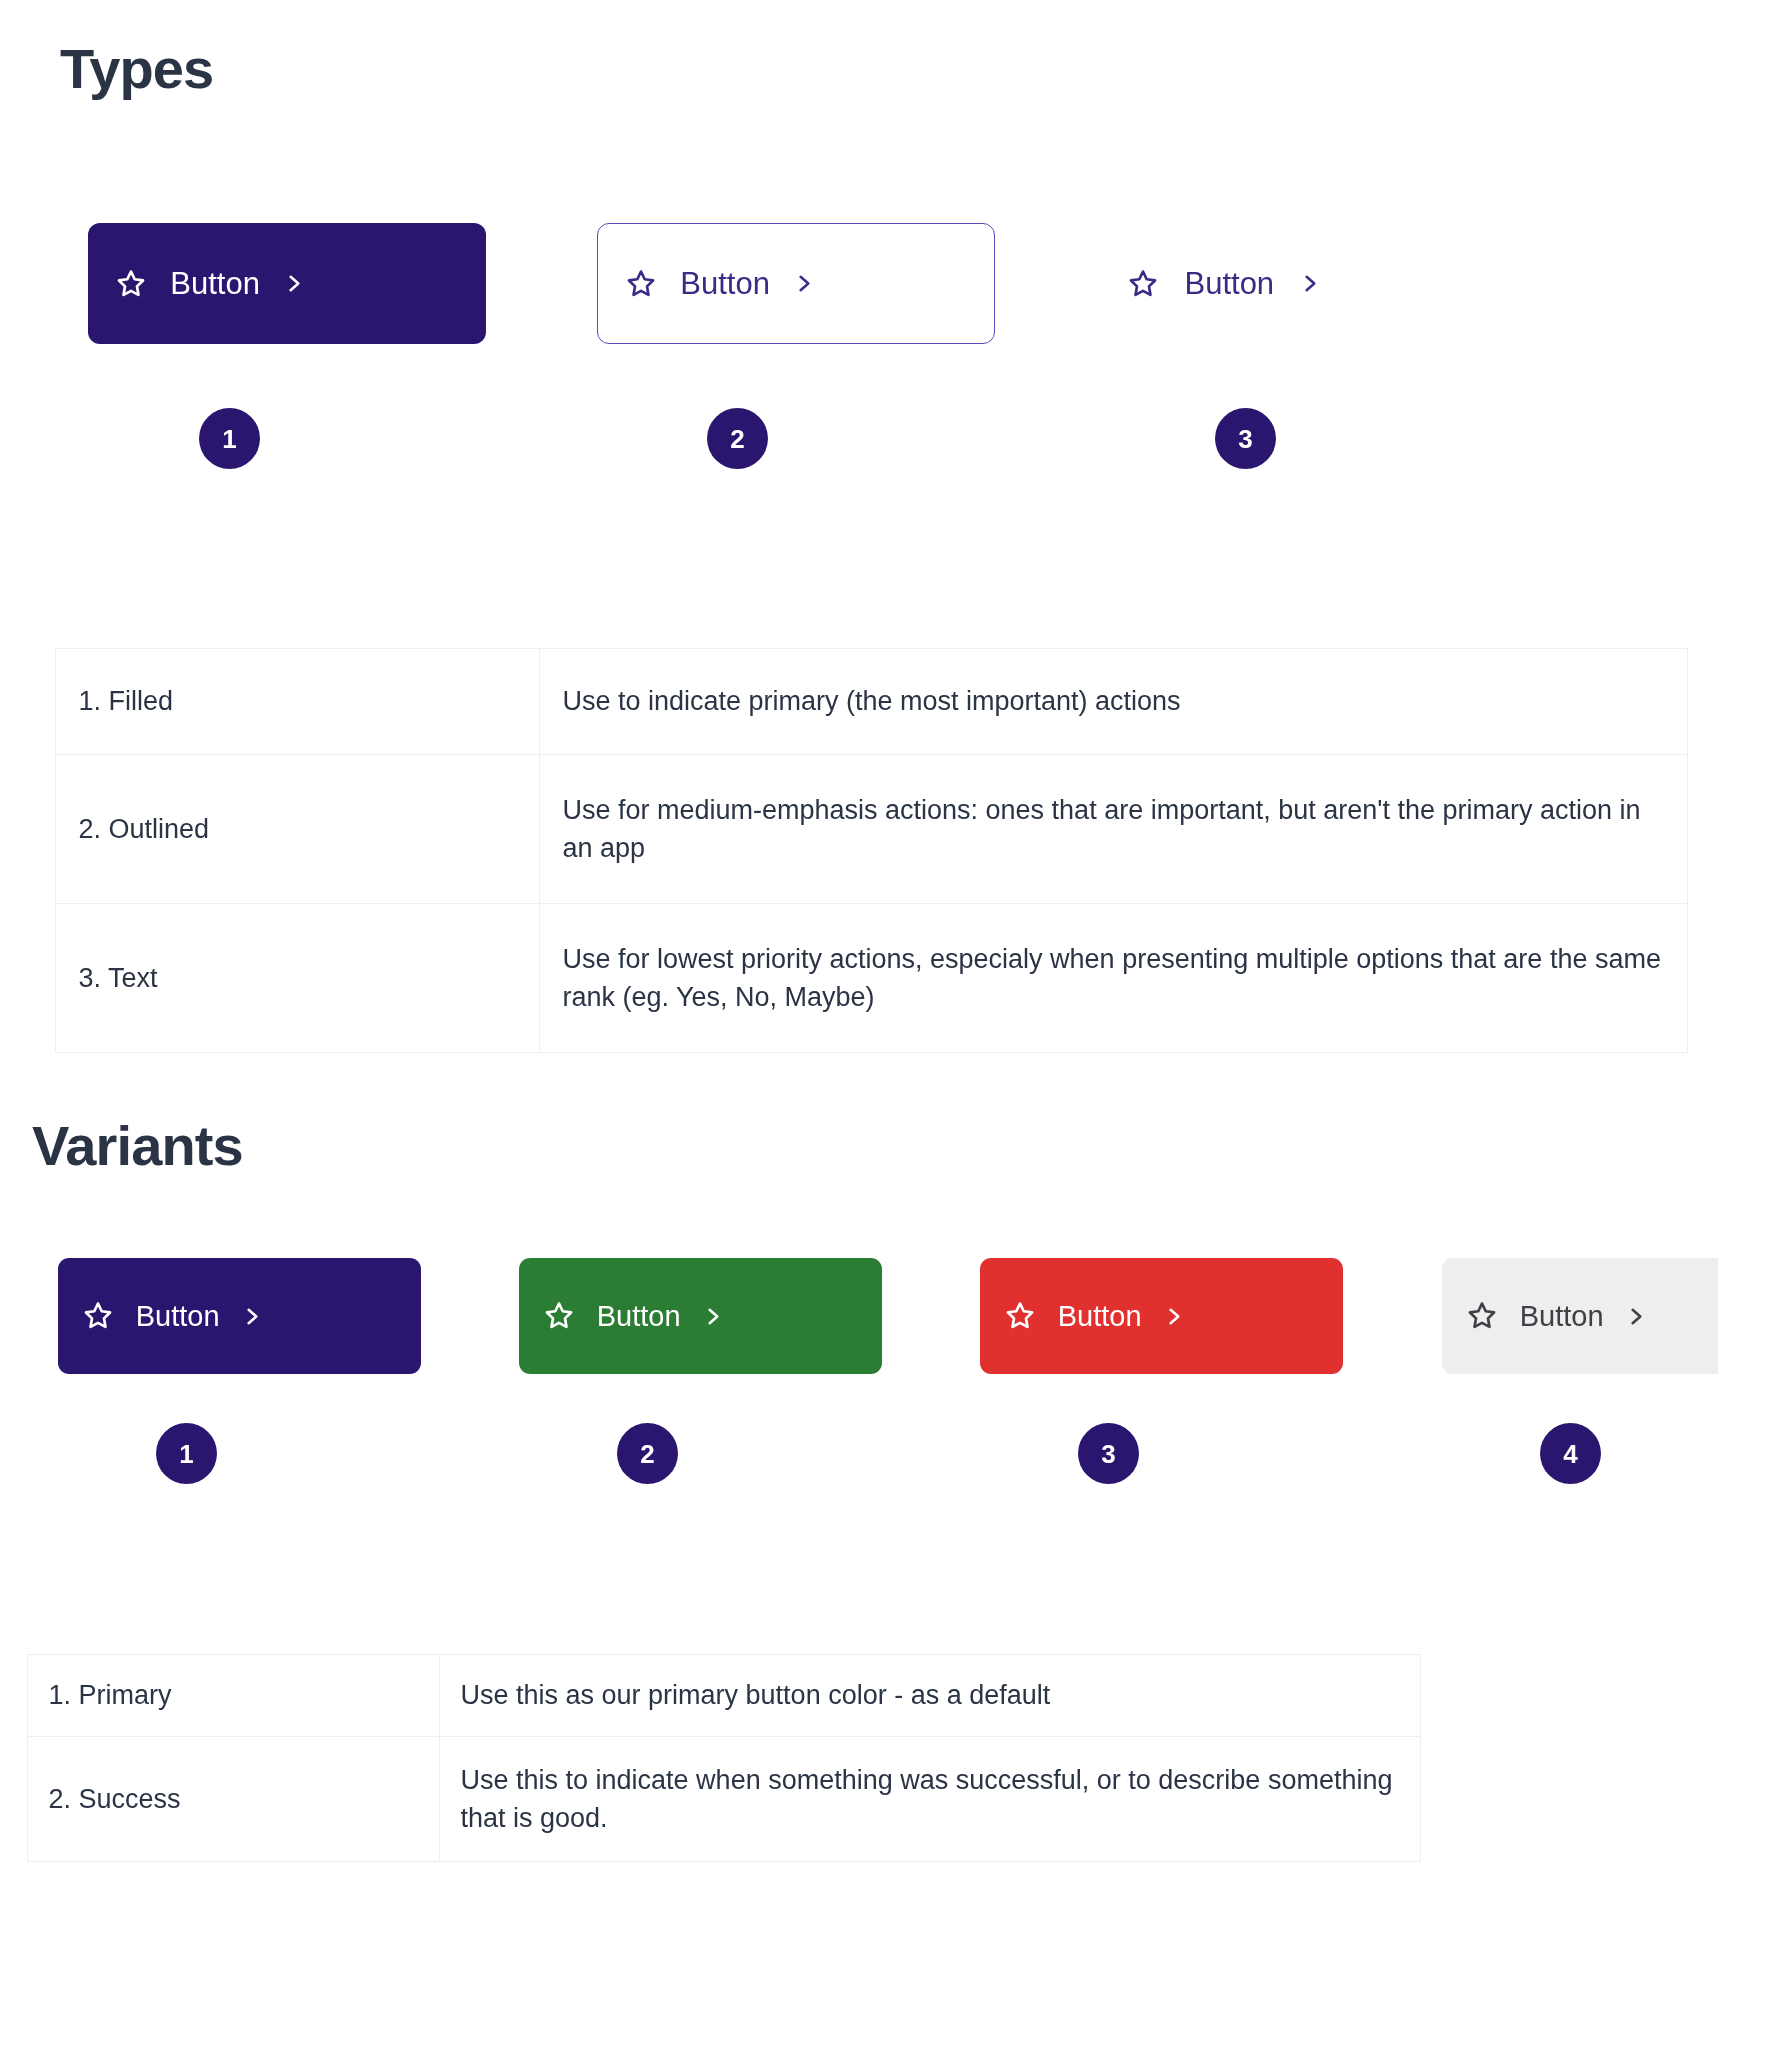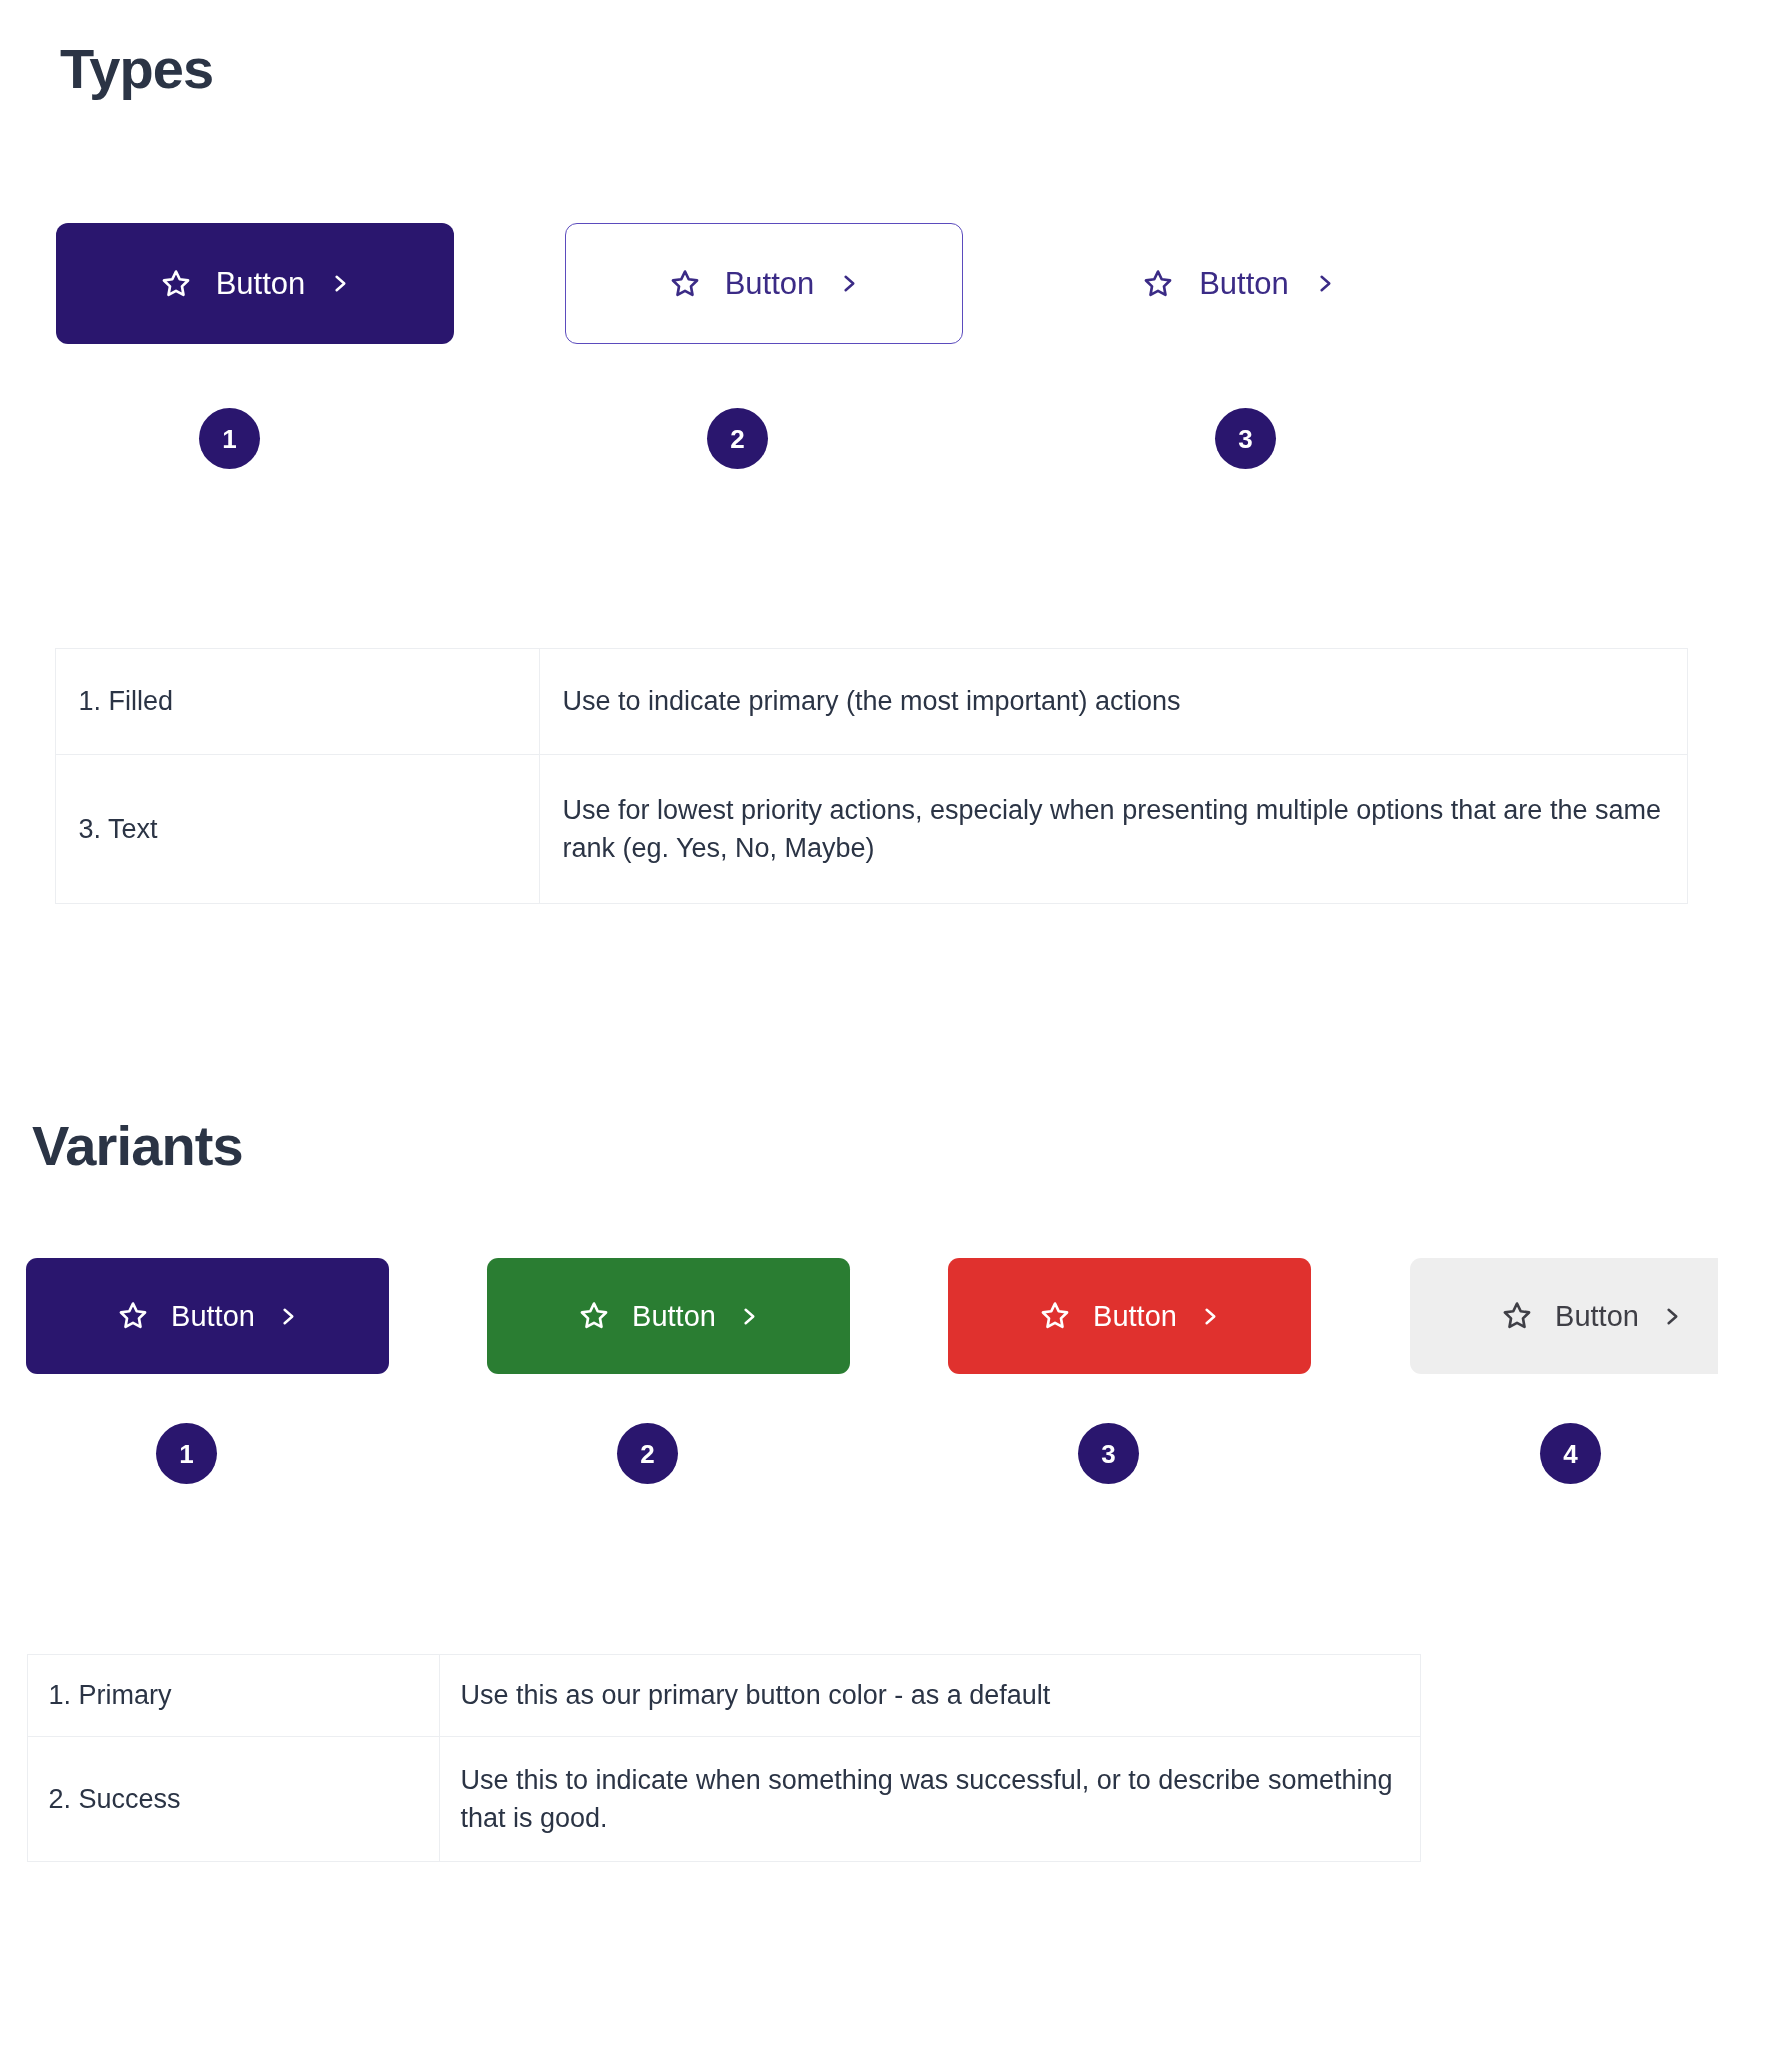--- a/index.html
+++ b/index.html
@@ -31,28 +31,29 @@
     white-space: nowrap;
   }
   #heading-types    { left: 60px; top: 41px; }
   #heading-variants { left: 32px;  top: 1118px; }
 
   
   .btn {
     position: absolute;
     display: flex;
     align-items: center;
-    justify-content: center;
+    justify-content: flex-start;
     border-radius: 12px;
     font-size: 31px;
     font-weight: 500;
     line-height: 1;
     white-space: nowrap;
     cursor: pointer;
     user-select: none;
+    margin-left: 32px;
   }
   .btn .star-icon,
   .btn .chevron-icon {
     display: inline-flex;
     align-items: center;
     justify-content: center;
     flex: 0 0 auto;
   }
   .btn .star-icon   { width: 34px;  height: 34px; }
   .btn .chevron-icon{ width: 23px;  height: 29px; }
@@ -214,20 +215,24 @@
     <colgroup>
         <col class="c-term">
         <col class="c-desc">
       </colgroup>
     <tbody>
       <tr>
         <td class="term">1. Filled</td>
         <td class="desc">Use to indicate primary (the most important) actions</td>
       </tr>
       <tr>
+        <td class="term">2. Outlined</td>
+        <td class="desc">Use for medium-emphasis actions: ones that are important, but aren't the primary action in an app</td>
+      </tr>
+      <tr>
         <td class="term">3. Text</td>
         <td class="desc">Use for lowest priority actions, especialy when presenting multiple options that are the same rank (eg. Yes, No, Maybe)</td>
       </tr>
     </tbody>
   </table>
 
   <h1 class="section-heading" id="heading-variants">Variants</h1>
 
   <div class="btn btn-variant" id="btn-primary">
     <span class="star-icon">

